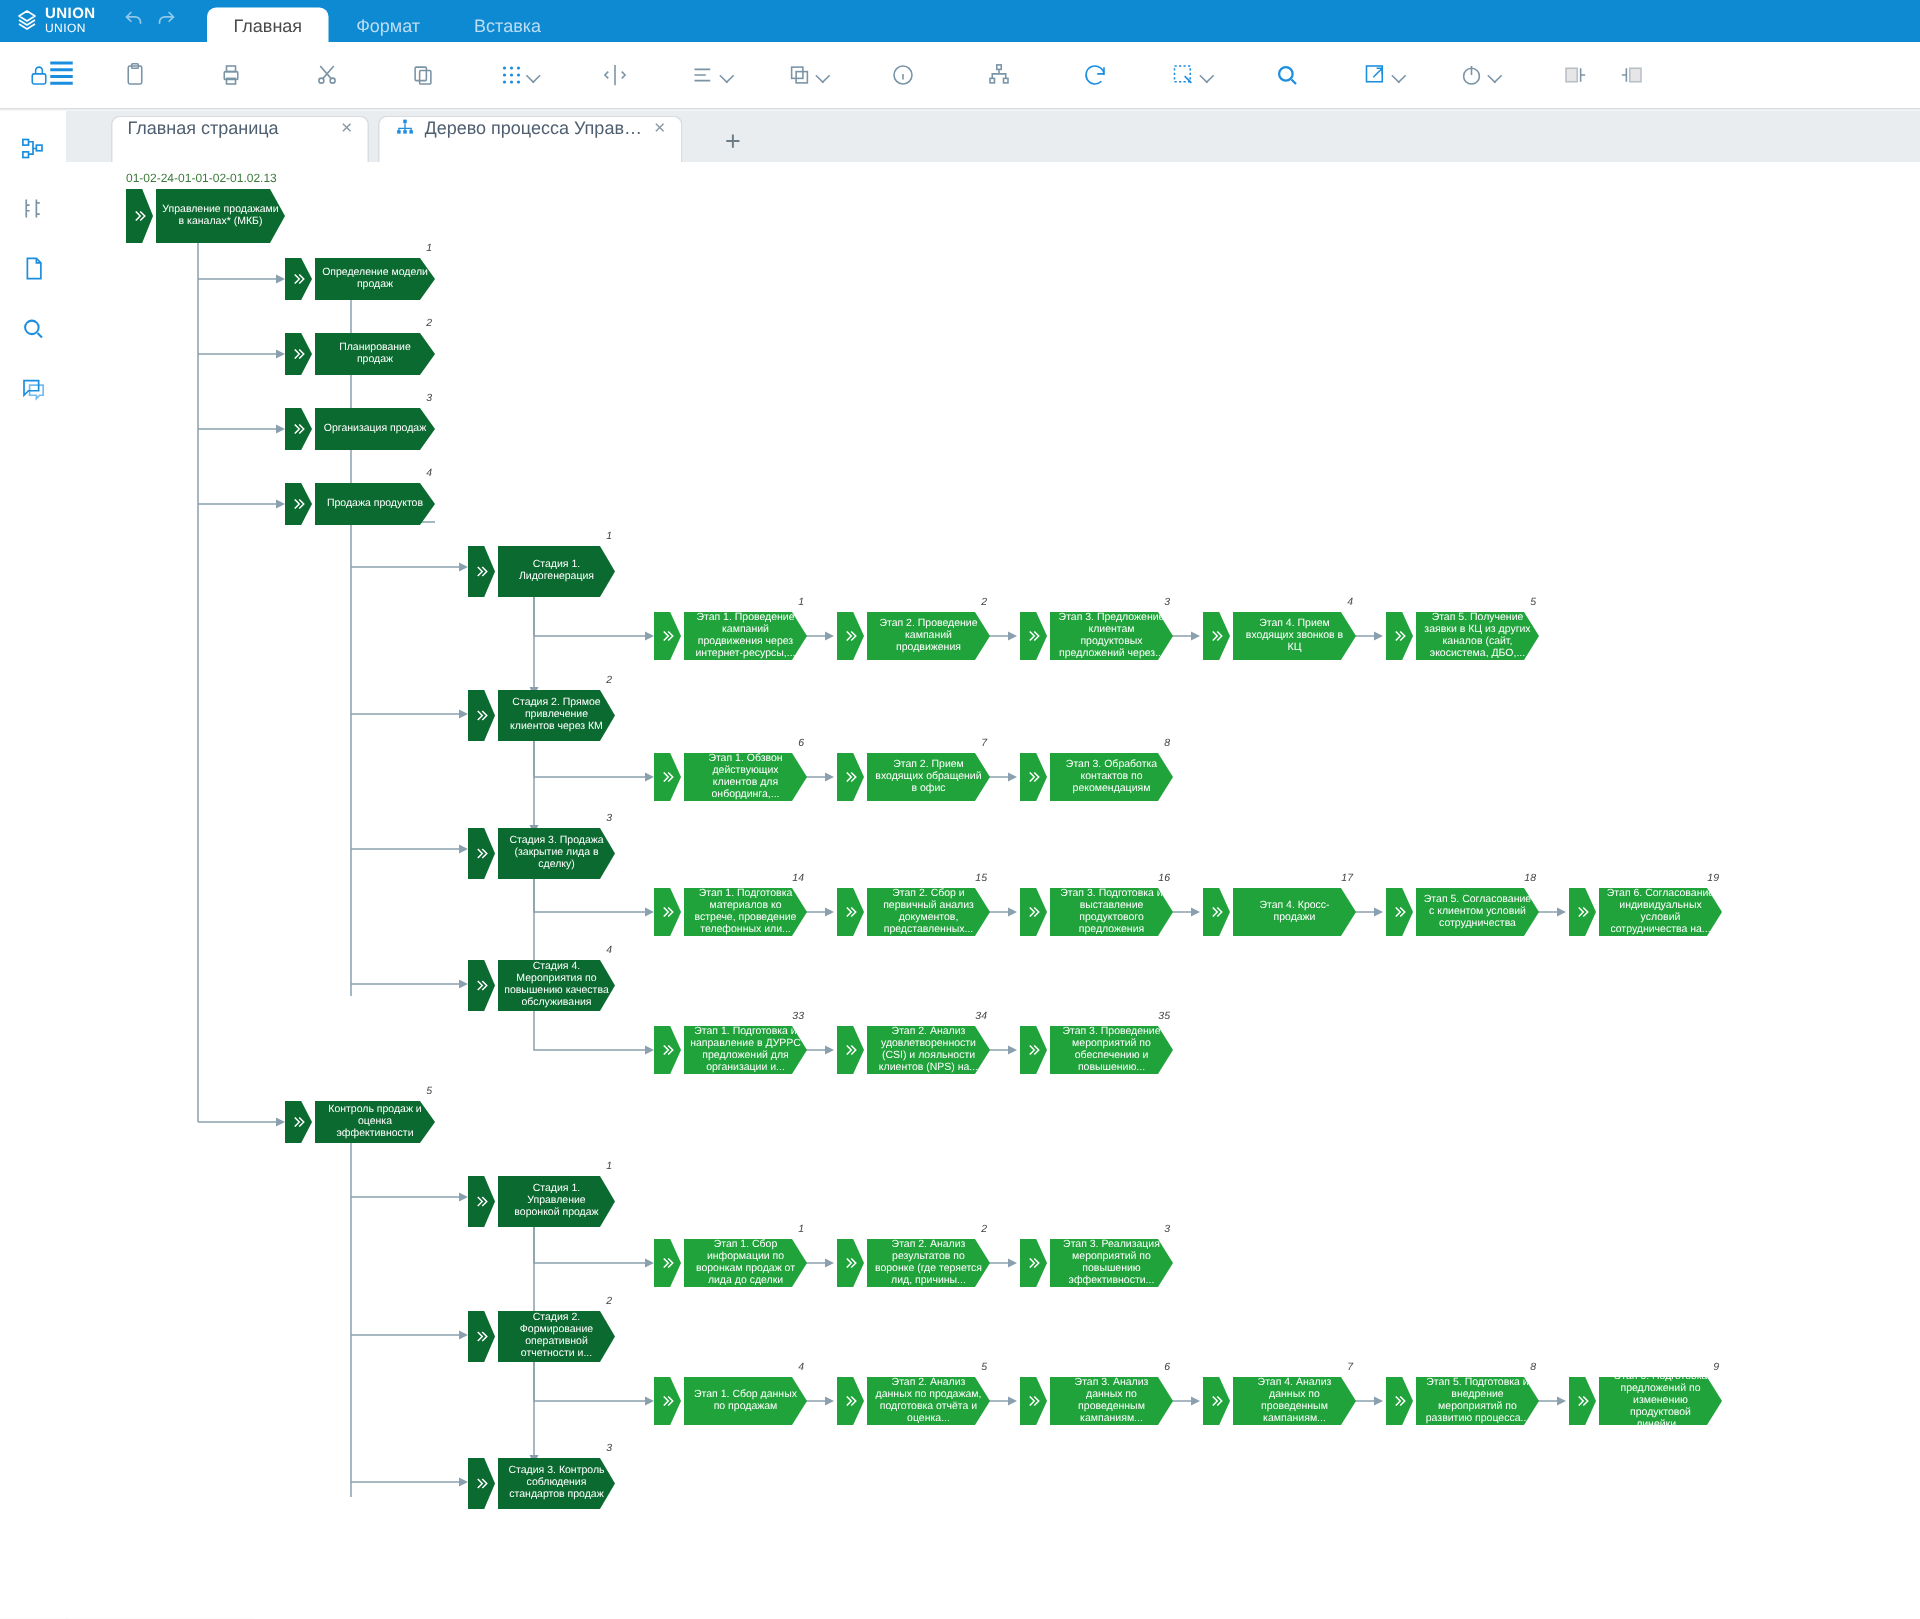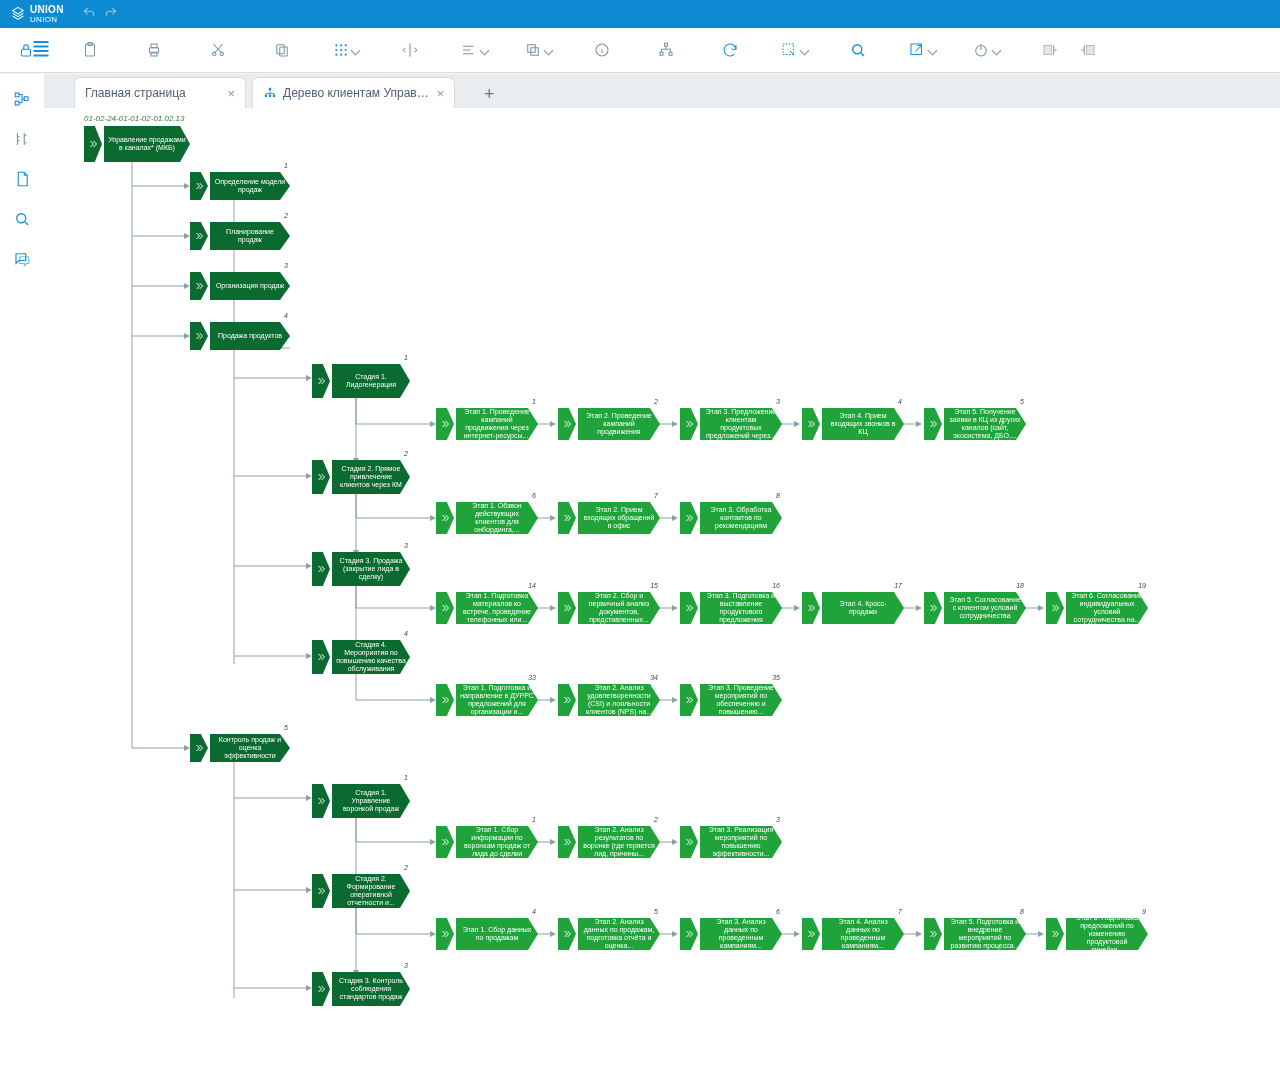--- a/index.html
+++ b/index.html
@@ -18,29 +18,29 @@
   .tool{width:28px;height:28px;display:flex;align-items:center;justify-content:center;margin-right:10px;border-radius:3px;}
   .tool svg{width:18px;height:18px;stroke:#7a94a6;fill:none;stroke-width:1.4}
   .toolgap{width:26px}
   .caret{width:6px;height:6px;border-right:1.2px solid #7a94a6;border-bottom:1.2px solid #7a94a6;transform:rotate(45deg);margin-left:3px}
   
   .leftrail{position:absolute;left:0;top:74px;width:44px;bottom:0;background:#fff;border-right:1px solid #e2e6e9;display:flex;flex-direction:column;align-items:center;padding-top:14px;gap:18px}
   .leftrail .rail-btn{width:22px;height:22px;display:flex;align-items:center;justify-content:center}
   .leftrail svg{width:18px;height:18px}
   
   .doctabs{position:absolute;left:44px;right:0;top:74px;height:34px;background:#e9edef;border-bottom:1px solid #d9dde0;display:flex;align-items:flex-end;padding-left:30px}
-  .doctab{height:30px;background:#fff;border:1px solid #d9dde0;border-bottom:none;border-radius:6px 6px 0 0;display:flex;align-items:center;padding:0 10px;margin-right:6px;font-size:12px;color:#506070;position:relative;min-width:150px;max-width:210px;}
+  .doctab{height:30px;background:#fff;border:1px solid #d9dde0;border-bottom:none;border-radius:6px 6px 0 0;display:flex;align-items:flex-start;padding:0 10px;margin-right:6px;font-size:12px;color:#506070;position:relative;min-width:150px;max-width:210px;}
   .doctab .tlabel{white-space:nowrap;overflow:hidden;text-overflow:ellipsis;flex:1}
   .doctab.active{background:#fff;box-shadow:0 -1px 0 #fff inset}
   .doctab .ticon{margin-right:6px;display:flex}
   .doctab .tclose{margin-left:8px;color:#8a98a3;font-size:13px;line-height:1}
   .newtab{width:28px;height:28px;display:flex;align-items:center;justify-content:center;margin-left:14px;color:#6d7b86;font-size:18px;cursor:pointer}
   
   .canvas{position:absolute;left:44px;right:0;top:108px;bottom:0;background:#fff;overflow:hidden}
-  .diag-id{position:absolute;font-size:8px;font-style:italic;color:#3a7a3a}
+  .diag-id{position:absolute;font-size:8px;color:#3a7a3a}
   
   .node{position:absolute;display:flex;align-items:center}
   .node .chevhead{width:18px;height:100%;background:var(--c);clip-path:polygon(0 0,60% 0,100% 50%,60% 100%,0 100%);display:flex;align-items:center;justify-content:center}
   .node .chevhead svg{width:12px;height:12px}
   .node .body{height:100%;background:var(--c);color:#fff;font-size:7px;line-height:8px;display:flex;align-items:center;justify-content:center;text-align:center;padding:0 4px;clip-path:polygon(0 0,calc(100% - 10px) 0,100% 50%,calc(100% - 10px) 100%,0 100%);margin-left:2px}
   .node .num{position:absolute;top:-10px;right:2px;font-size:7px;font-style:italic;color:#444}
   .node.dark{--c:#0a6a2f}
   .node.light{--c:#1fa33a}
   
   .wires{position:absolute;left:0;top:0;width:100%;height:100%;pointer-events:none}
@@ -58,20 +58,25 @@
     <div class="logo-text"><span>UNION</span><br><span style="font-weight:normal;font-size:8px">UNION</span></div>
   </div>
   <div class="undo-redo">
     <span><svg viewBox="0 0 24 24">
           <path d="M9 14l-5-5 5-5M4 9h10a6 6 0 016 6v1" stroke="#bcdcf2" fill="none" stroke-width="2" stroke-linecap="round"></path>
         </svg></span>
     <span><svg viewBox="0 0 24 24">
           <path d="M15 14l5-5-5-5M20 9H10a6 6 0 00-6 6v1" stroke="#bcdcf2" fill="none" stroke-width="2" stroke-linecap="round"></path>
         </svg></span>
   </div>
+  <div class="menu-tabs">
+    <div class="menu-tab active">Главная</div>
+    <div class="menu-tab">Формат</div>
+    <div class="menu-tab">Вставка</div>
+  </div>
 </div>
 
 <div class="toolbar">
   <div class="tool" style="position:relative">
     <svg viewBox="0 0 24 24">
         <rect x="6" y="11" width="12" height="9" rx="1.5" stroke="#1c8edf"></rect>
         <path d="M9 11V8a3 3 0 016 0v3" stroke="#1c8edf"></path>
       </svg>
     <span style="position:absolute;right:-4px;top:3px;width:12px;height:12px">
       <svg viewBox="0 0 12 12">
@@ -255,21 +260,21 @@
   <div class="doctab active">
     <span class="ticon">
         <svg width="14" height="14" viewBox="0 0 24 24" fill="#1c8edf">
           <rect x="10" y="3" width="4" height="4"></rect>
           <rect x="3" y="15" width="4" height="4"></rect>
           <rect x="10" y="15" width="4" height="4"></rect>
           <rect x="17" y="15" width="4" height="4"></rect>
           <path d="M12 7v4M5 15v-2h14v2M12 11v4" stroke="#1c8edf" stroke-width="1.5" fill="none"></path>
         </svg>
       </span>
-    <span class="tlabel">Дерево клиентам Управ…</span>
+    <span class="tlabel">Дерево процесса Управ…</span>
     <span class="tclose">×</span>
   </div>
   <div class="newtab">+</div>
 </div>
 
 <div class="canvas">
   <div class="diag-id" style="left:40px;top:6px">01-02-24-01-01-02-01.02.13</div>
 
   <svg class="wires" viewBox="0 0 1236 971" width="1236" height="971">
 

